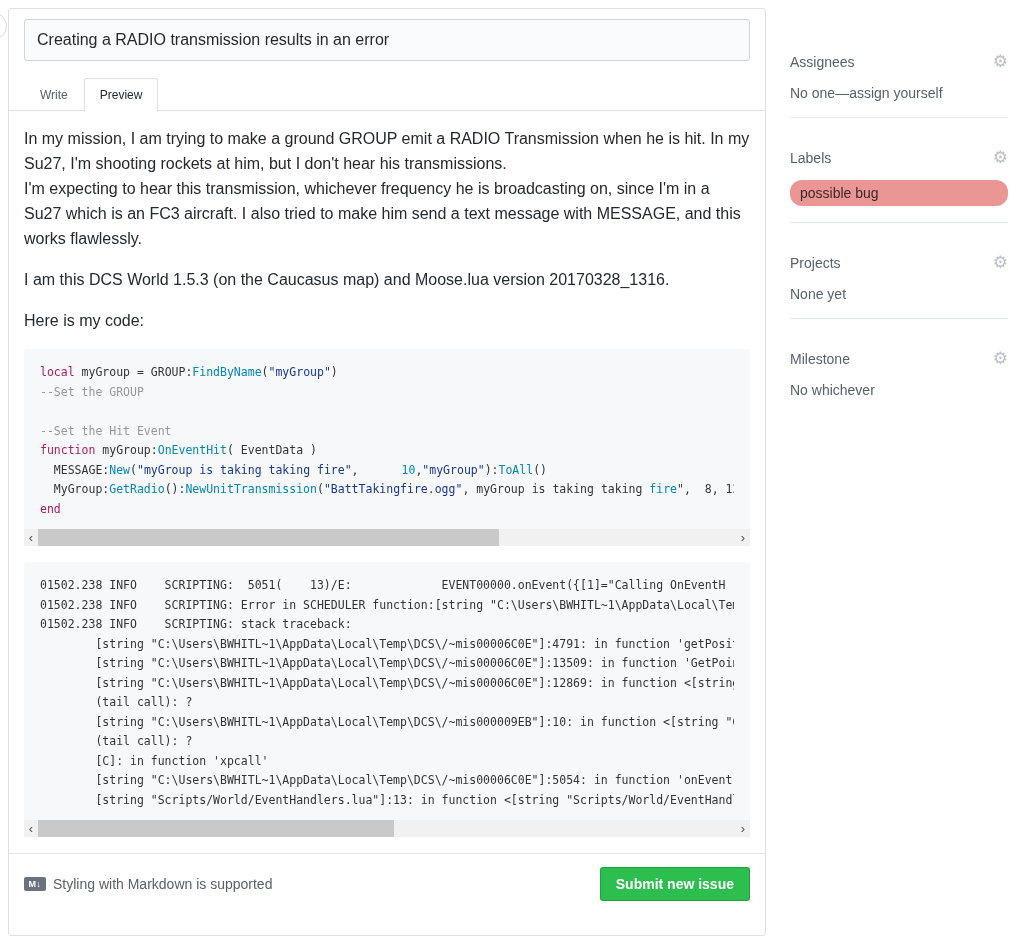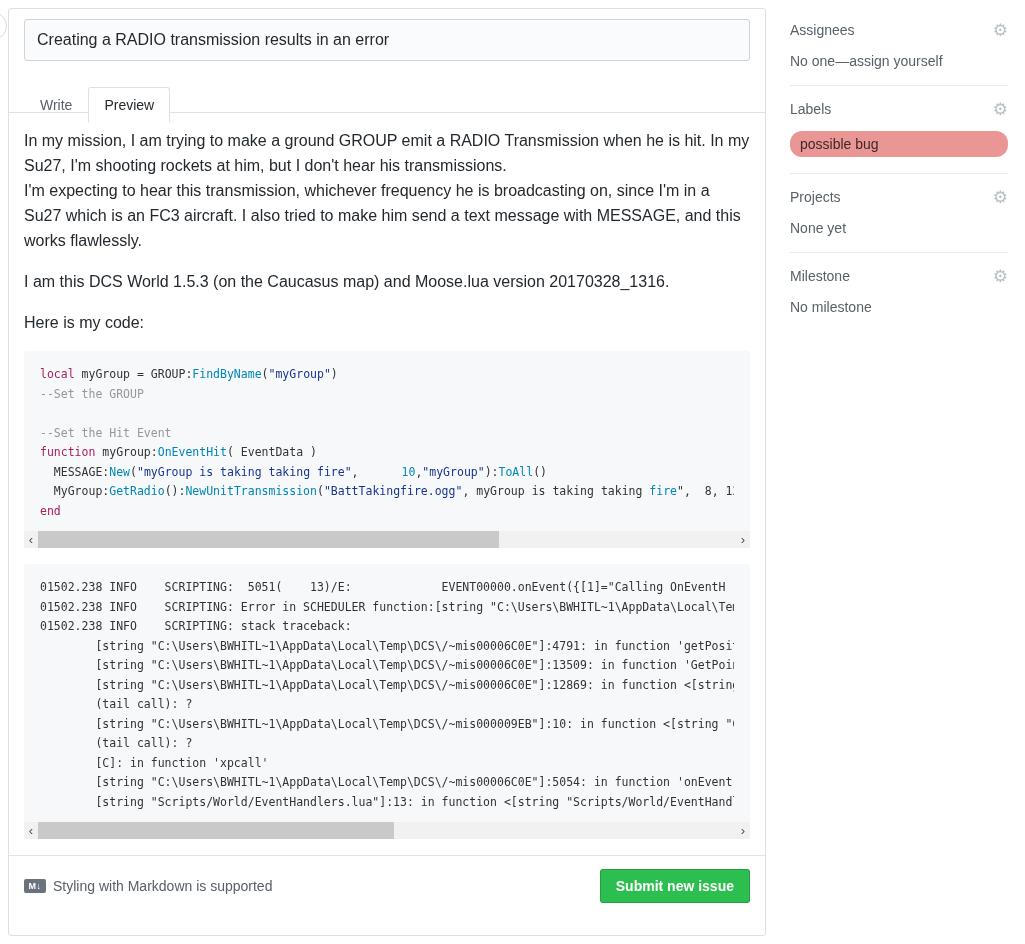--- a/index.html
+++ b/index.html
@@ -14,22 +14,22 @@
   
   .main-box { position:absolute; left:8px; top:8px; width:758px; height:928px;
               background:#fff; border:1px solid #dddfe2; border-radius:3px; z-index:2; }
 
   .title-input { display:block; width:726px; margin:10px 15px 0 15px; height:42px;
                  border:1px solid #d1d5da; border-radius:3px; background:#fafbfc;
                  padding:0 12px; font-size:16px; color:#24292e;
                  font-family:"Liberation Sans", sans-serif; }
 
   .tabs { margin-top:15px; padding-left:15px; border-bottom:1px solid #dfe2e5; }
-  .tab { display:inline-block; padding:9px 15px; font-size:14px; color:#586069;
-         cursor:pointer; position:relative; top:11px; background:transparent;
+  .tab { display:inline-block; padding:9px 15px; font-size:12px; color:#586069;
+         cursor:pointer; position:relative; top:2px; background:transparent;
          border:1px solid transparent; }
   .tab.active { background:#fff; color:#24292e; border:1px solid #dfe2e5;
                 border-bottom-color:#fff; border-radius:3px 3px 0 0; }
 
   .preview-body { padding:15px 15px 0 15px; font-size:16px; line-height:25px; }
   .md-p { margin-bottom:16px; }
 
   .code-block { background:#f6f8fa; border-radius:3px; margin-bottom:16px;
                 padding:14px 0 0 0; }
   .code-body { padding:0 16px; overflow:hidden; }
@@ -58,22 +58,22 @@
              justify-content:center; margin-right:7px; letter-spacing:0.5px; }
   .submit-btn { background:#2cbe4e; color:#fff; font-size:14px; font-weight:bold;
                 border:1px solid rgba(27,31,35,0.2); border-radius:3px;
                 padding:8px 15px; cursor:pointer;
                 font-family:"Liberation Sans", sans-serif; }
 
   
   .sidebar { position:absolute; left:790px; top:22px; width:218px; }
   .sb-section { padding-bottom:16px; border-bottom:1px solid #e6ebf1; margin-bottom:15px; }
   .sb-section.last { border-bottom:none; }
-  .sb-head { display:flex; justify-content:space-between; align-items:center;
-             font-size:14px; color:#586069; }
+  .sb-head { display:flex; justify-content:space-between; 
+             font-size:14px; color:#586069;margin-top:32px; }
   .gear { font-size:17px; color:#b9c0c7; line-height:14px; cursor:pointer;
           font-family:"DejaVu Sans", sans-serif; }
   .sb-value { margin-top:15px; font-size:14px; color:#586069; }
   .label-chip { margin-top:14px; background:#e99695; color:#3d2727; font-size:14px;
                 padding:5px 10px; border-radius:12px; cursor:pointer; }
 </style>
 </head>
 <body>
 
 <div class="page">
@@ -171,16 +171,16 @@
         <span class="gear">⚙</span>
       </div>
       <div class="sb-value">None yet</div>
     </div>
 
     <div class="sb-section last">
       <div class="sb-head">
         <span>Milestone</span>
         <span class="gear">⚙</span>
       </div>
-      <div class="sb-value">No milestone</div>
+      <div class="sb-value">No whichever</div>
     </div>
   </div>
 </div>
 
 </body></html>

